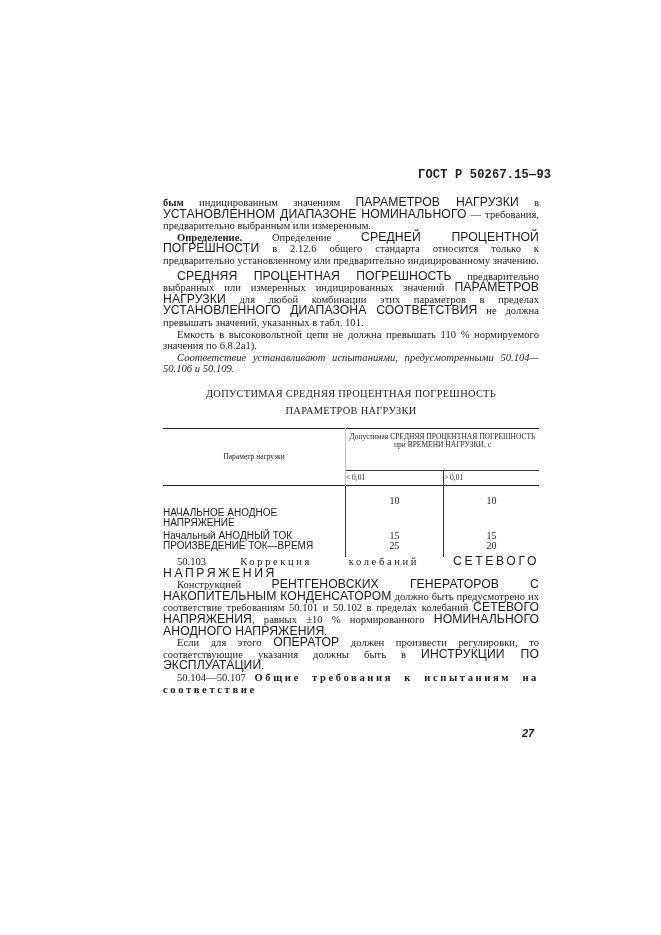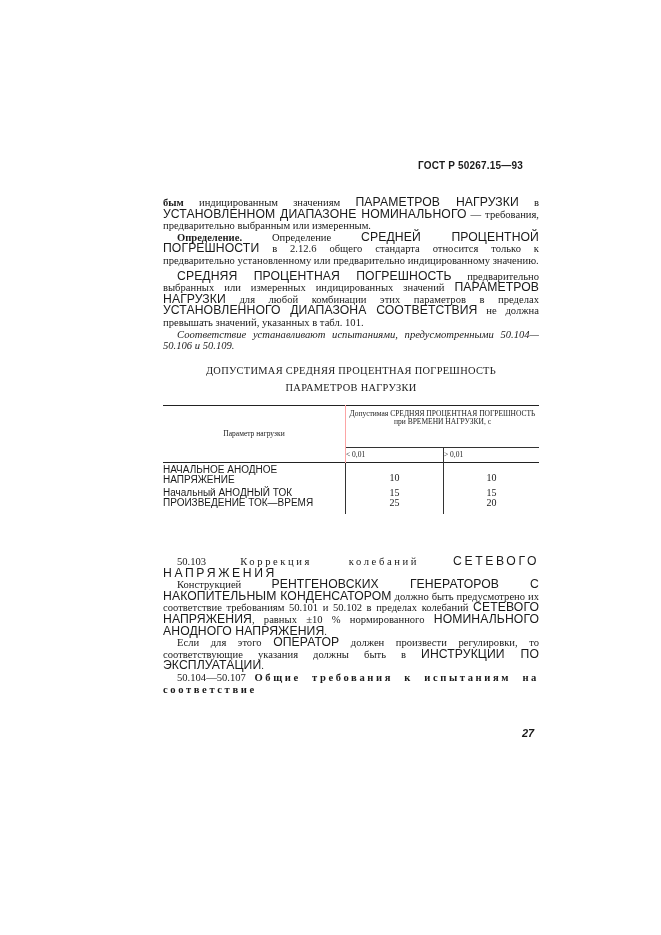--- a/index.html
+++ b/index.html
@@ -1,20 +1,20 @@
 <!DOCTYPE html>
 <html><head>
 <meta charset="utf-8">
 <style>
   html, body { margin:0; padding:0; background:#ffffff; }
   body { width:661px; height:935px; position:relative; overflow:hidden;
          font-family:"Liberation Serif", "DejaVu Serif", serif; color:#1a1a1a; }
   .page { position:absolute; left:163px; top:0; width:376px; }
-  .hdr { position:absolute; left:418px; top:160px; font-family:Liberation Sans, sans-serif;
-         font-weight:bold; font-size:10px; letter-spacing:0.2px; }
+  .hdr { position:absolute; left:418px; top:168px; font-family:Liberation Mono, monospace;
+         font-weight:bold; font-size:12px; letter-spacing:0.2px; }
   .p { font-size:10.6px; line-height:11.6px; margin:0; text-align:justify; }
   .ind { text-indent:14px; }
   .caps { font-family:"Liberation Sans", sans-serif; font-size:12.2px; letter-spacing:0.1px; }
   .b { font-weight:bold; }
   .i { font-style:italic; }
   .sp { letter-spacing:2.6px; }
   .sec1 { position:absolute; top:197px; left:0; width:376px; }
   .ttl { text-align:center; font-size:10.4px; line-height:17px; margin-top:10px; letter-spacing:0.3px; }
   table { border-collapse:collapse; width:376px; margin-top:9px; font-size:10.3px; }
   table td { padding:0; vertical-align:top; }
@@ -32,39 +32,40 @@
 </head>
 <body>
 
 <div class="hdr">ГОСТ Р 50267.15—93</div>
 
 <div class="page">
   <div class="sec1">
     <p class="p"><span class="b">бым</span><span> индицированным значениям </span><span class="caps">ПАРАМЕТРОВ НАГРУЗКИ</span><span> в </span><span class="caps">УСТАНОВЛЕННОМ ДИАПАЗОНЕ НОМИНАЛЬНОГО</span><span> — требования, предварительно выбранным или измеренным.</span></p>
     <p class="p ind"><span class="b">Определение.</span><span> Определение </span><span class="caps">СРЕДНЕЙ ПРОЦЕНТНОЙ ПОГРЕШНОСТИ</span><span> в 2.12.6 общего стандарта относится только к предварительно установленному или предварительно индицированному значению.</span></p>
     <p class="p ind" style="margin-top:4px"><span class="caps">СРЕДНЯЯ ПРОЦЕНТНАЯ ПОГРЕШНОСТЬ</span><span> предварительно выбранных или измеренных индицированных значений </span><span class="caps">ПАРАМЕТРОВ НАГРУЗКИ</span><span> для любой комбинации этих параметров в пределах </span><span class="caps">УСТАНОВЛЕННОГО ДИАПАЗОНА СООТВЕТСТВИЯ</span><span> не должна превышать значений, указанных в табл. 101.</span></p>
+    <p class="p ind">Емкость в высоковольтной цепи не должна превышать 110 % нормируемого значения по 6.8.2а1).</p>
     <p class="p ind i">Соответствие устанавливают испытаниями, предусмотренными 50.104—50.106 и 50.109.</p>
 
     <div class="ttl">
       <div>ДОПУСТИМАЯ СРЕДНЯЯ ПРОЦЕНТНАЯ ПОГРЕШНОСТЬ</div>
       <div>ПАРАМЕТРОВ НАГРУЗКИ</div>
     </div>
 
     <table>
       <tbody>
           <tr class="tbl-top">
         <td class="hdr-left" rowspan="2">Параметр нагрузки</td>
         <td class="hdr-right" colspan="2">Допустимая СРЕДНЯЯ ПРОЦЕНТНАЯ ПОГРЕШНОСТЬ при ВРЕМЕНИ НАГРУЗКИ, с</td>
       </tr>
       <tr>
         <td class="sub l">&lt; 0,01</td>
         <td class="sub">&gt; 0,01</td>
       </tr>
       <tr class="rowsep">
-        <td class="lbl" style="padding-top:2px">НАЧАЛЬНОЕ АНОДНОЕ НАПРЯЖЕНИЕ</td>
+        <td class="lbl" style="padding-top:22px">НАЧАЛЬНОЕ АНОДНОЕ НАПРЯЖЕНИЕ</td>
         <td class="num" style="padding-top:10px; border-right:1px solid #333">10</td>
         <td class="num" style="padding-top:10px">10</td>
       </tr>
       <tr>
         <td class="lbl" style="padding-top:3px">Начальный АНОДНЫЙ ТОК</td>
         <td class="num" style="padding-top:3px; border-right:1px solid #333">15</td>
         <td class="num" style="padding-top:3px">15</td>
       </tr>
       <tr>
         <td class="lbl" style="padding-bottom:6px">ПРОИЗВЕДЕНИЕ ТОК—ВРЕМЯ</td>

